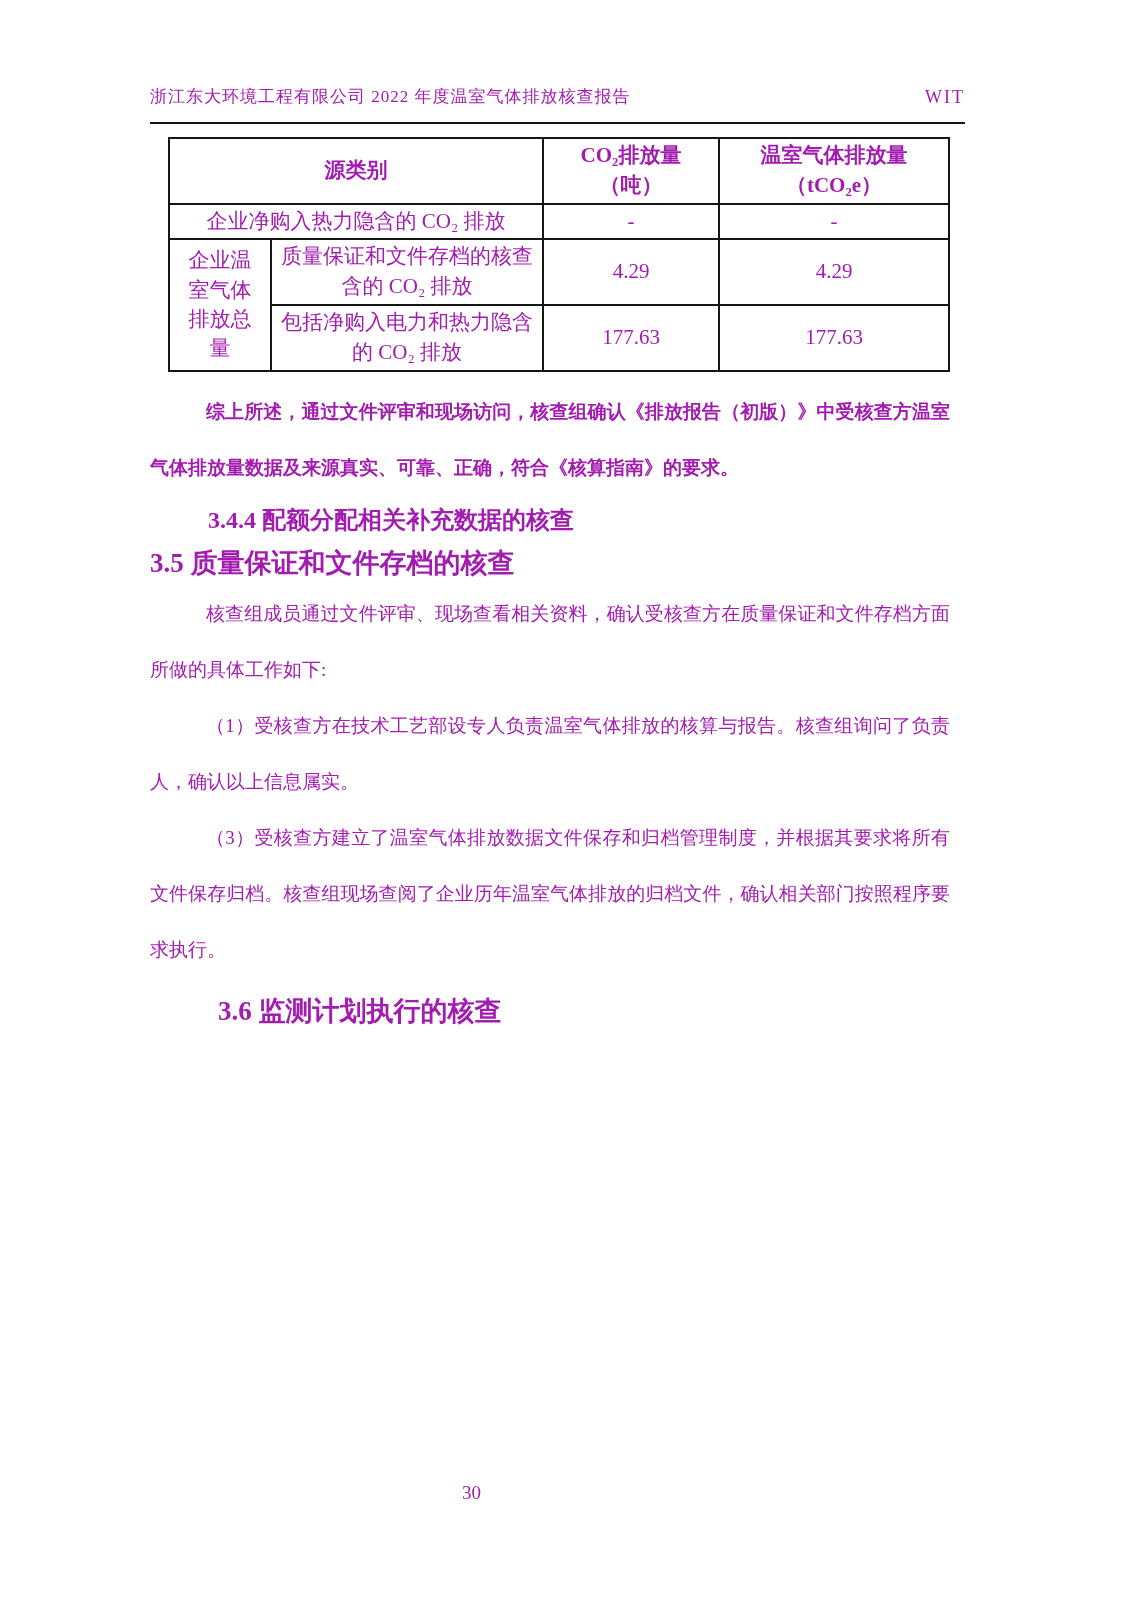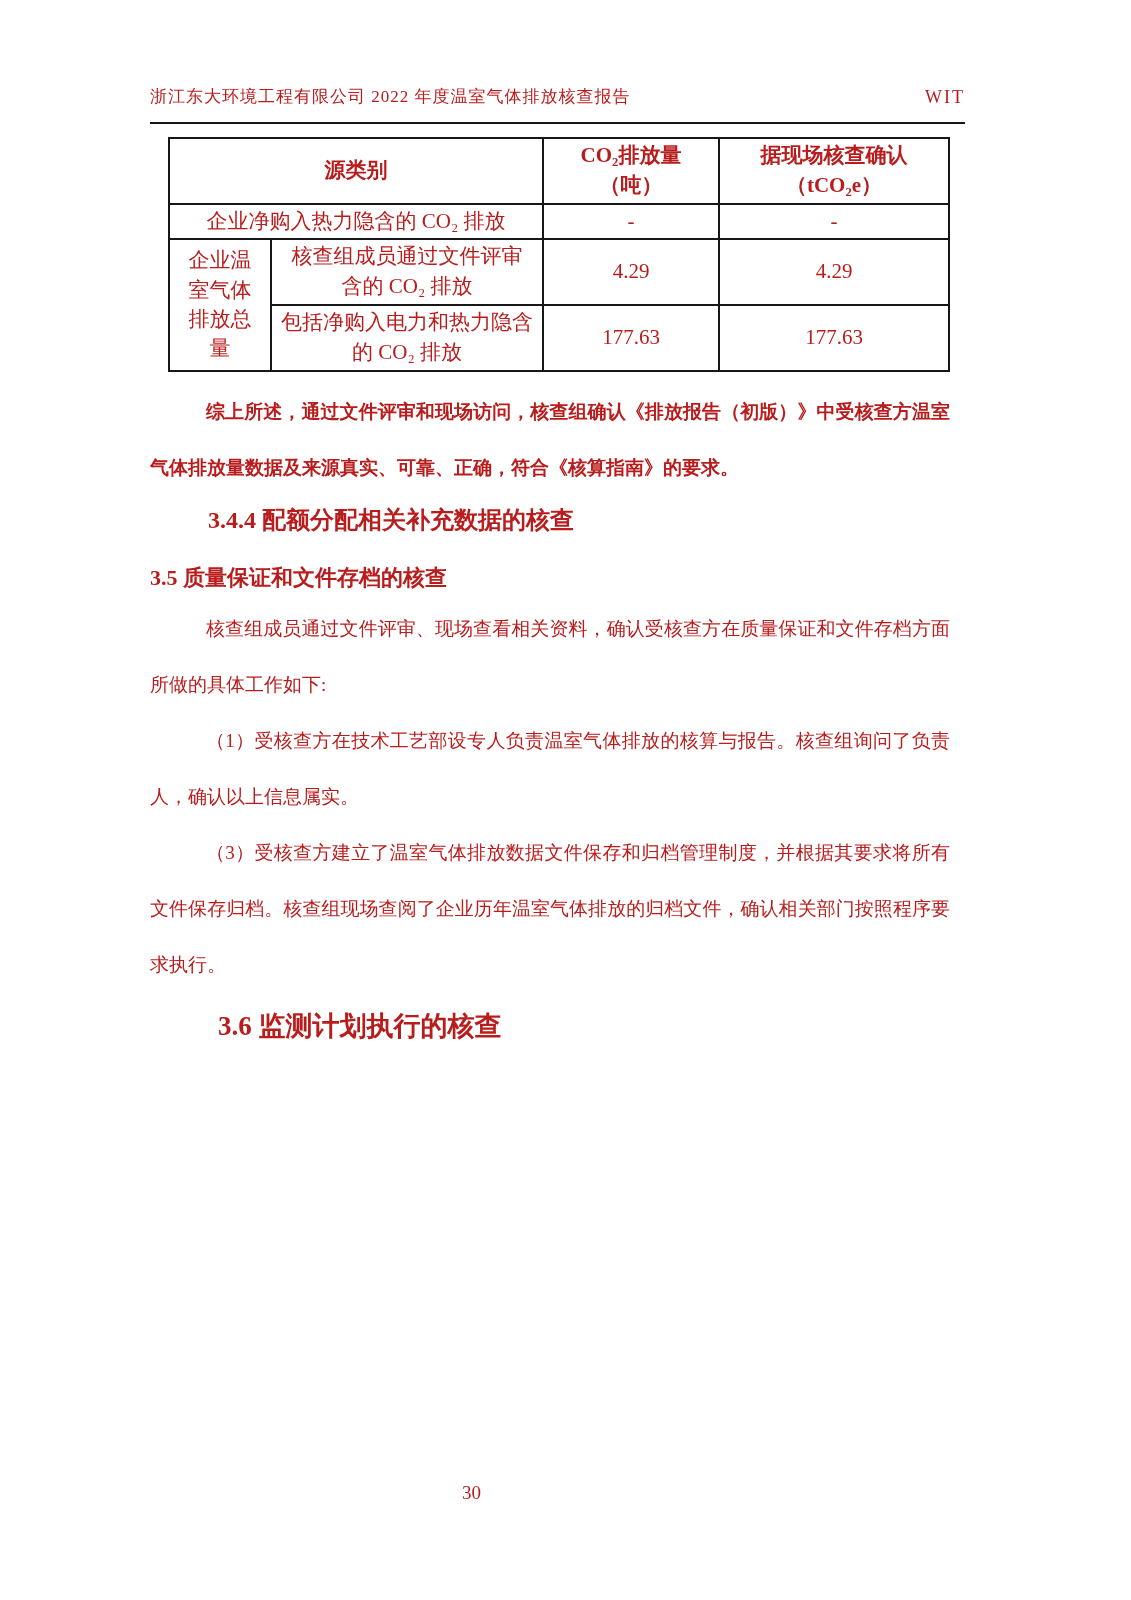--- a/index.html
+++ b/index.html
@@ -1,21 +1,21 @@
 <!DOCTYPE html>
 <html><head>
 <meta charset="utf-8">
 <style>
   html, body { margin: 0; padding: 0; background: #ffffff; }
   .page {
     position: relative;
     width: 1131px;
     height: 1600px;
     background: #ffffff;
-    color: #b91c1c;
+    color: #a21caf;
     font-family: "Liberation Serif", "DejaVu Serif", serif;
     box-sizing: border-box;
     padding: 85px 166px 0 150px;
     overflow: hidden;
   }
 
   
   .doc-header {
     width: 815px;
     display: flex;
@@ -64,22 +64,22 @@
   }
   .summary { font-weight: bold; margin-top: 12px; }
 
   .h344 {
     margin: 8px 0 6px 58px;
     font-size: 24px;
     font-weight: bold;
     line-height: 32px;
   }
   .h35 {
-    margin: 23px 0 4px 0;
-    font-size: 22px;
+    margin: 8px 0 4px 0;
+    font-size: 27px;
     font-weight: bold;
     line-height: 38px;
   }
   .h36 {
     margin: 14px 0 0 68px;
     font-size: 27px;
     font-weight: bold;
     line-height: 38px;
   }
 
@@ -107,34 +107,34 @@
       <col style="width:102px">
       <col style="width:272px">
       <col style="width:176px">
       <col style="width:230px">
     </colgroup>
     <tbody>
       <tr class="thead">
         <th colspan="2">源类别</th>
         <th>CO₂排放量
 （吨）</th>
-        <th>据现场核查确认
+        <th>温室气体排放量
 （tCO₂e）</th>
       </tr>
       <tr class="r1">
         <td colspan="2">企业净购入热力隐含的 CO₂ 排放</td>
         <td>-</td>
         <td>-</td>
       </tr>
       <tr class="r2">
         <td rowspan="2" class="group-cell">企业温
 室气体
 排放总
 量</td>
-        <td>核查组成员通过文件评审
+        <td>质量保证和文件存档的核查
 含的 CO₂ 排放</td>
         <td>4.29</td>
         <td>4.29</td>
       </tr>
       <tr class="r3">
         <td>包括净购入电力和热力隐含
 的 CO₂ 排放</td>
         <td>177.63</td>
         <td>177.63</td>
       </tr>

